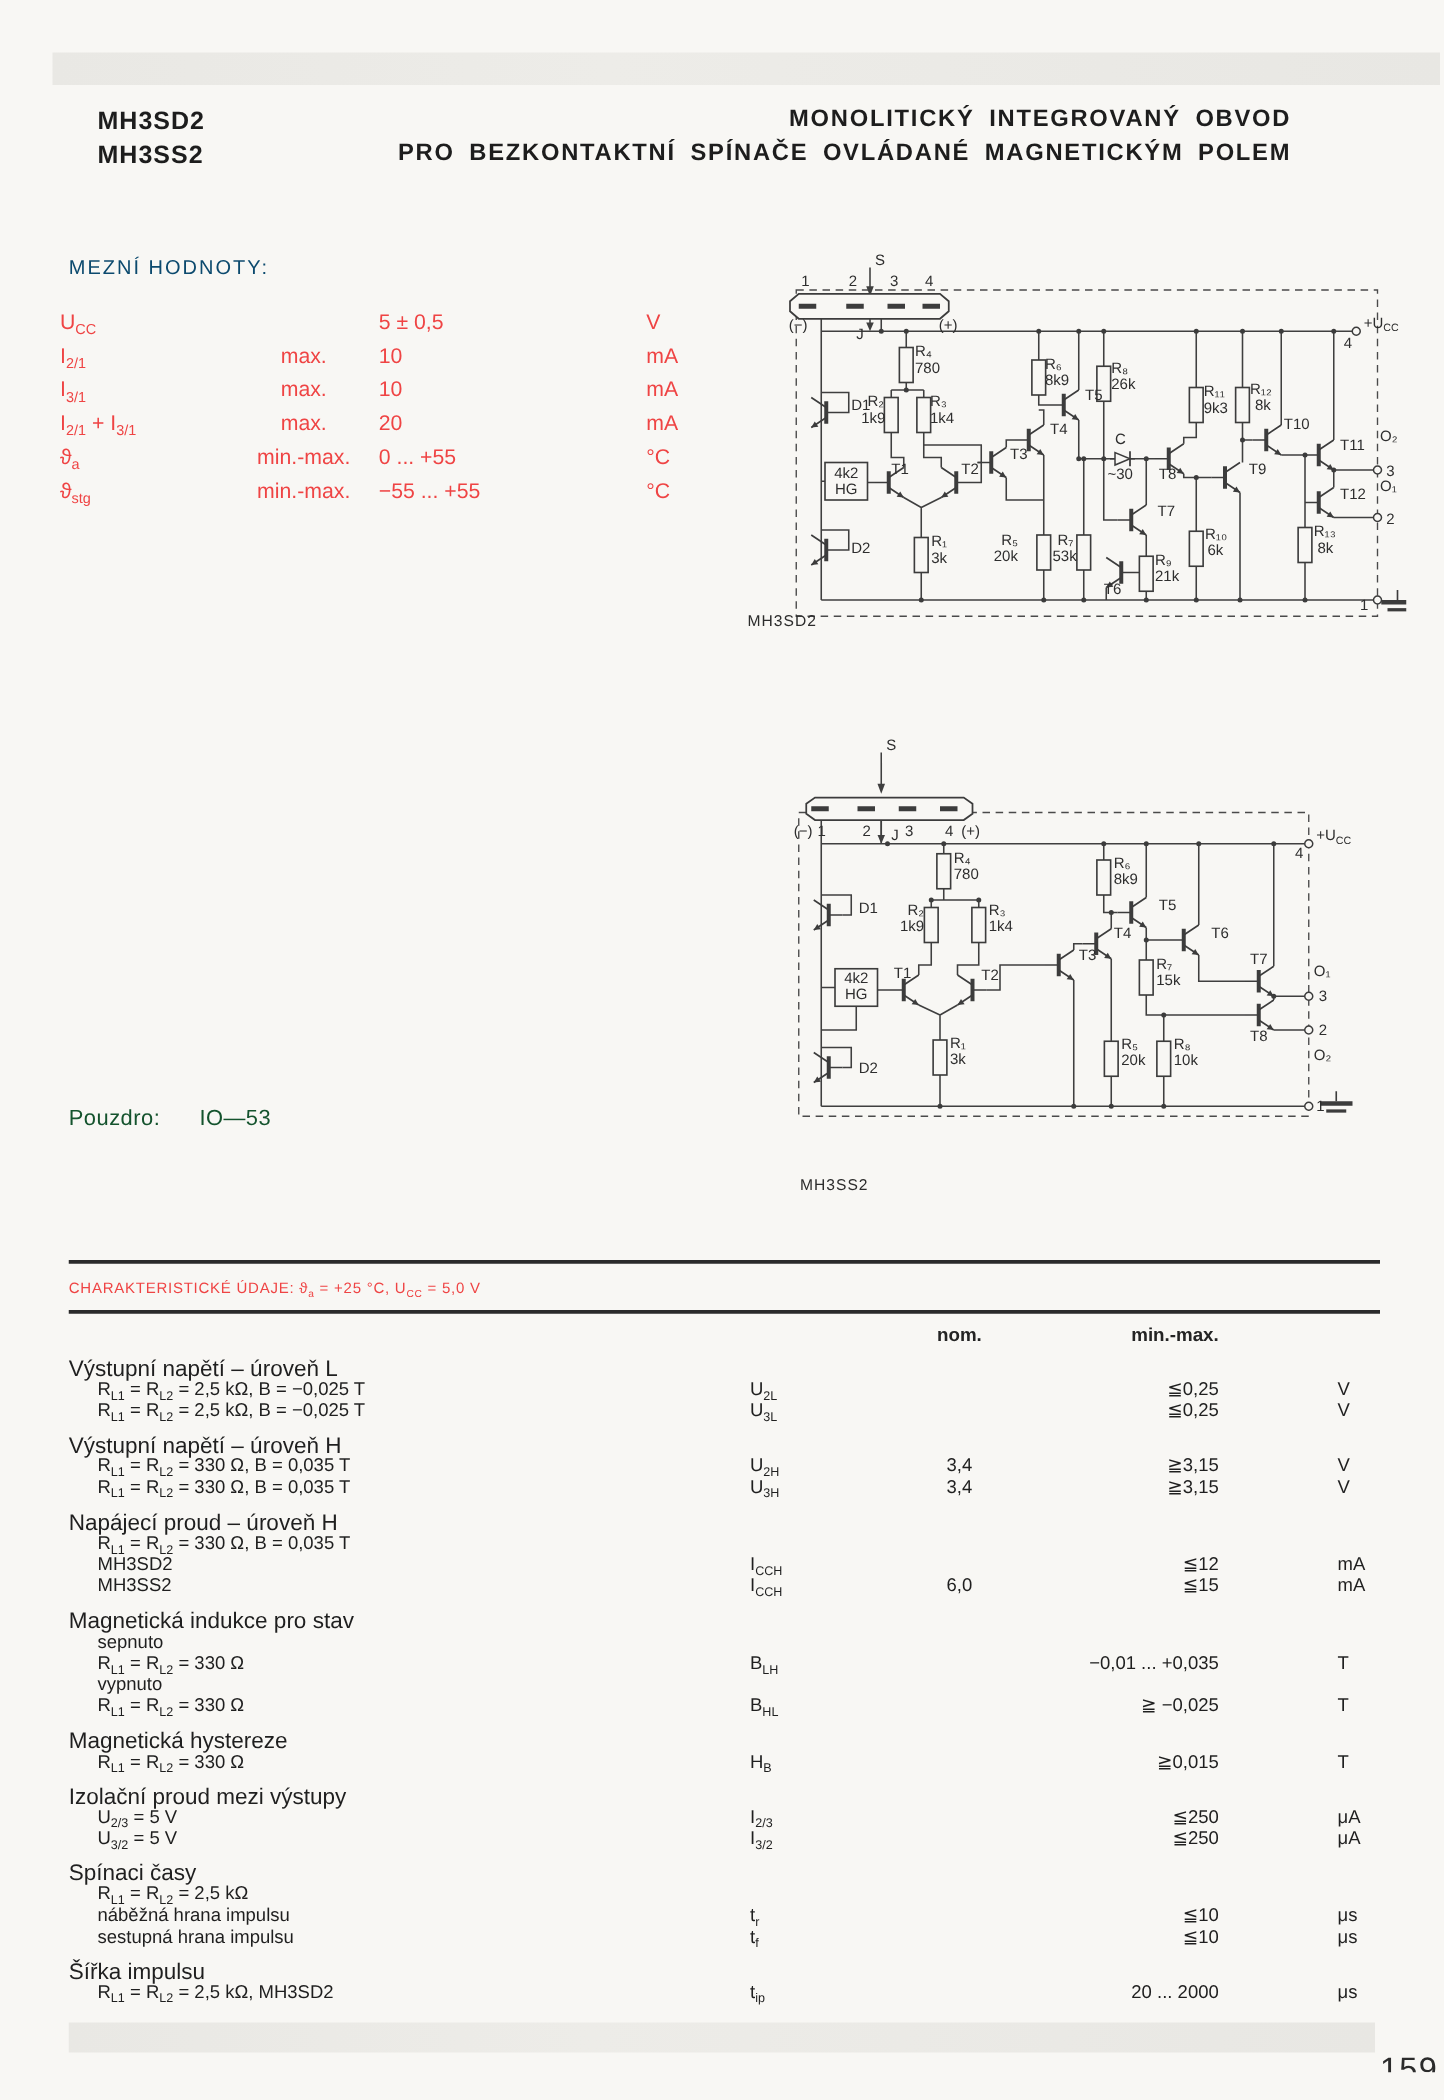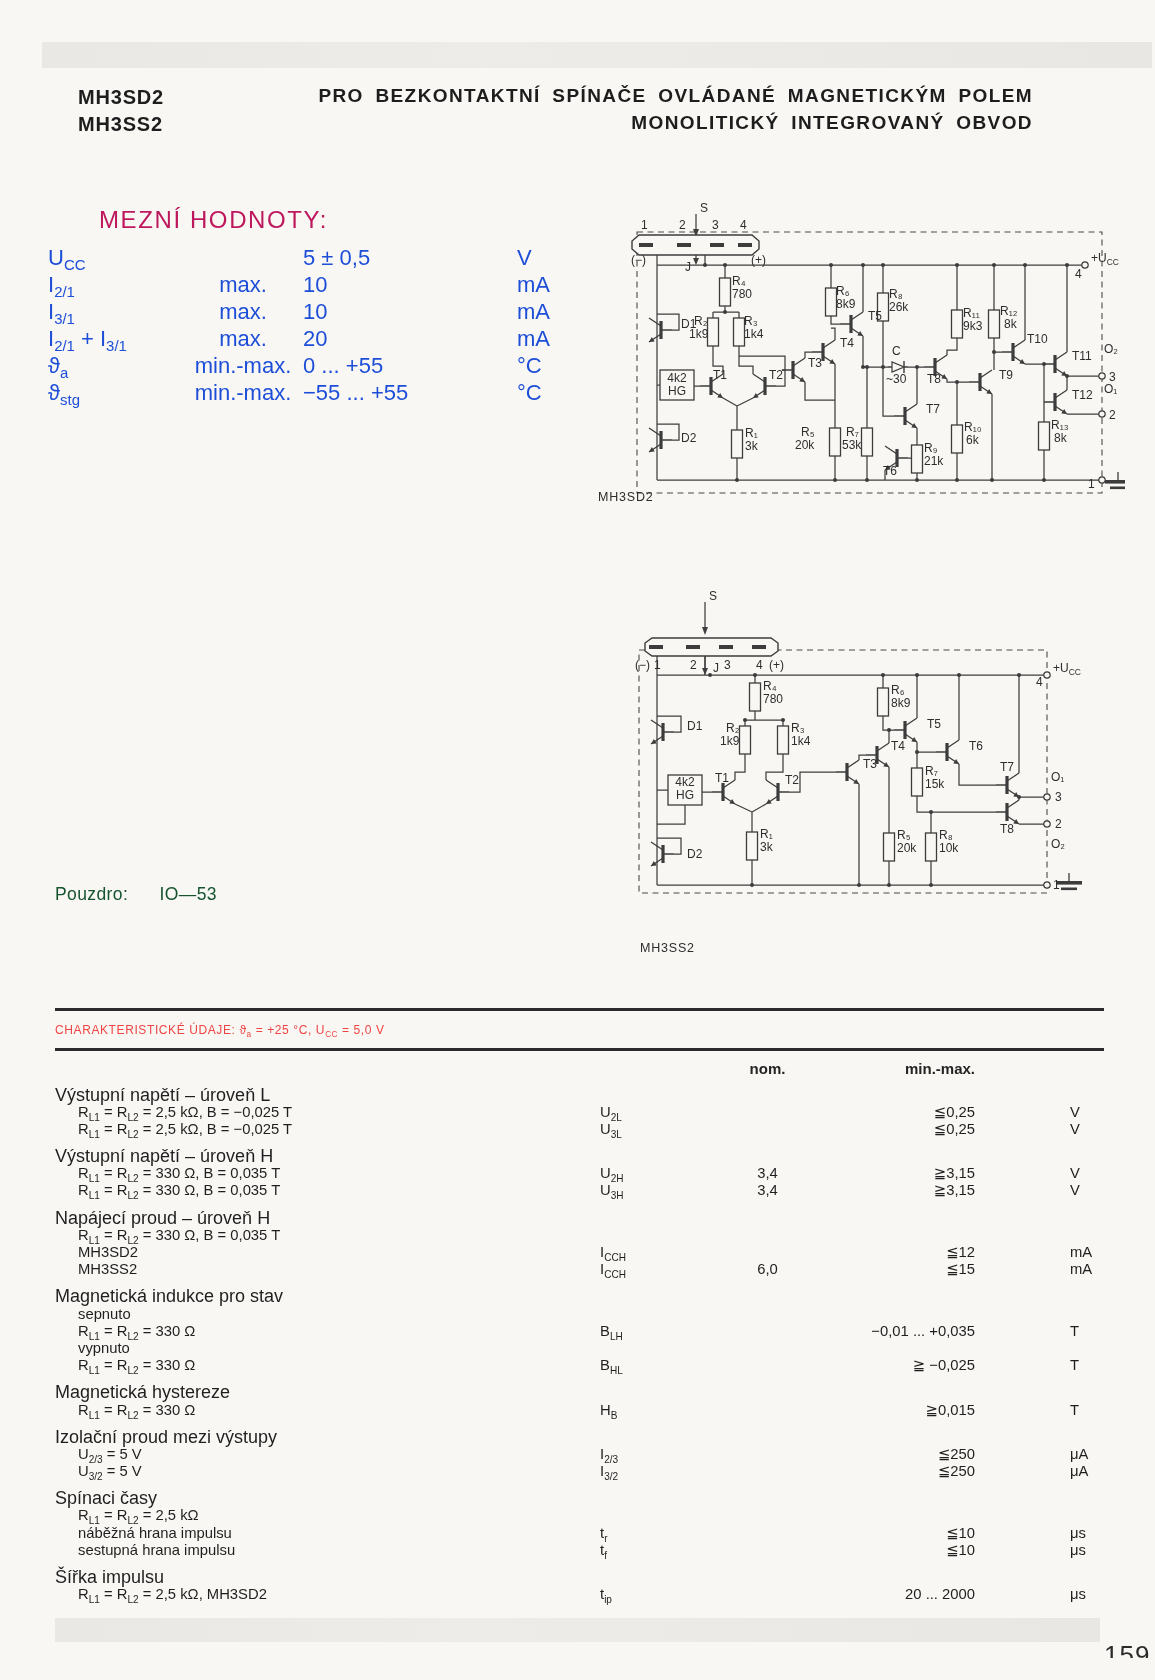--- a/index.html
+++ b/index.html
@@ -4,23 +4,23 @@
 <style>
   html,body{margin:0;padding:0;background:#f8f7f4;}
   .page{position:relative;width:1155px;height:1658px;background:#f8f7f4;overflow:hidden;
         font-family:"Liberation Sans", sans-serif;color:#242424;}
   .band{position:absolute;background:linear-gradient(90deg,#e9e8e4,#edece8 40%,#e8e7e3);}
   .band.top{left:42px;top:42px;width:1110px;height:26px;}
   .band.bottom{left:55px;top:1618px;width:1045px;height:24px;}
   .models{position:absolute;left:78px;top:84px;font-size:20px;font-weight:bold;letter-spacing:.8px;line-height:27px;color:#1d1d1d;}
   .headline{position:absolute;right:122px;top:82px;text-align:right;font-size:19px;font-weight:bold;
             letter-spacing:1.4px;word-spacing:5px;line-height:27px;color:#1d1d1d;}
-  .limits-head{position:absolute;left:55px;top:206px;font-size:24px;letter-spacing:1.6px;color:#be185d;margin-left:44px;}
+  .limits-head{position:absolute;left:55px;top:206px;font-size:16px;letter-spacing:1.6px;color:#0c4a6e;}
   .limits{position:absolute;left:48px;top:244px;width:600px;}
-  .lrow{display:grid;grid-template-columns:135px 120px 200px 95px;height:27px;line-height:27px;font-size:22px;color:#1d4ed8;}
+  .lrow{display:grid;grid-template-columns:135px 120px 200px 95px;height:27px;line-height:27px;font-size:17px;color:#ef4444;}
   .lcond{text-align:center;}
   .lval{}
   .lunit{padding-left:14px;}
   sub{font-size:.68em;}
   .pouzdro{position:absolute;left:55px;top:884px;font-size:17.5px;color:#14532d;letter-spacing:.4px;}
   .pouzdro .v{margin-left:26px;}
   .sch{position:absolute;}
   .sch svg{display:block;}
   .sch-caption{position:absolute;font-size:12.5px;letter-spacing:.8px;color:#2c2c2c;}
   .sch text{font-family:"Liberation Sans",sans-serif;font-size:12px;fill:#2e2e2e;}
@@ -52,22 +52,22 @@
 <div class="page">
 
   <div class="band top"></div>
 
   <div class="models">
     <div>MH3SD2</div>
     <div>MH3SS2</div>
   </div>
 
   <div class="headline">
+    <div>MONOLITICKÝ INTEGROVANÝ OBVOD</div>
     <div>PRO BEZKONTAKTNÍ SPÍNAČE OVLÁDANÉ MAGNETICKÝM POLEM</div>
-    <div>MONOLITICKÝ INTEGROVANÝ OBVOD</div>
   </div>
 
   <div class="limits-head">MEZNÍ HODNOTY:</div>
   <div class="limits" id="limits-rows">
       <div class="lrow">
         <span class="lsym">U<sub>CC</sub></span>
         <span class="lcond"></span>
         <span class="lval">5 ± 0,5</span>
         <span class="lunit">V</span>
       </div>

